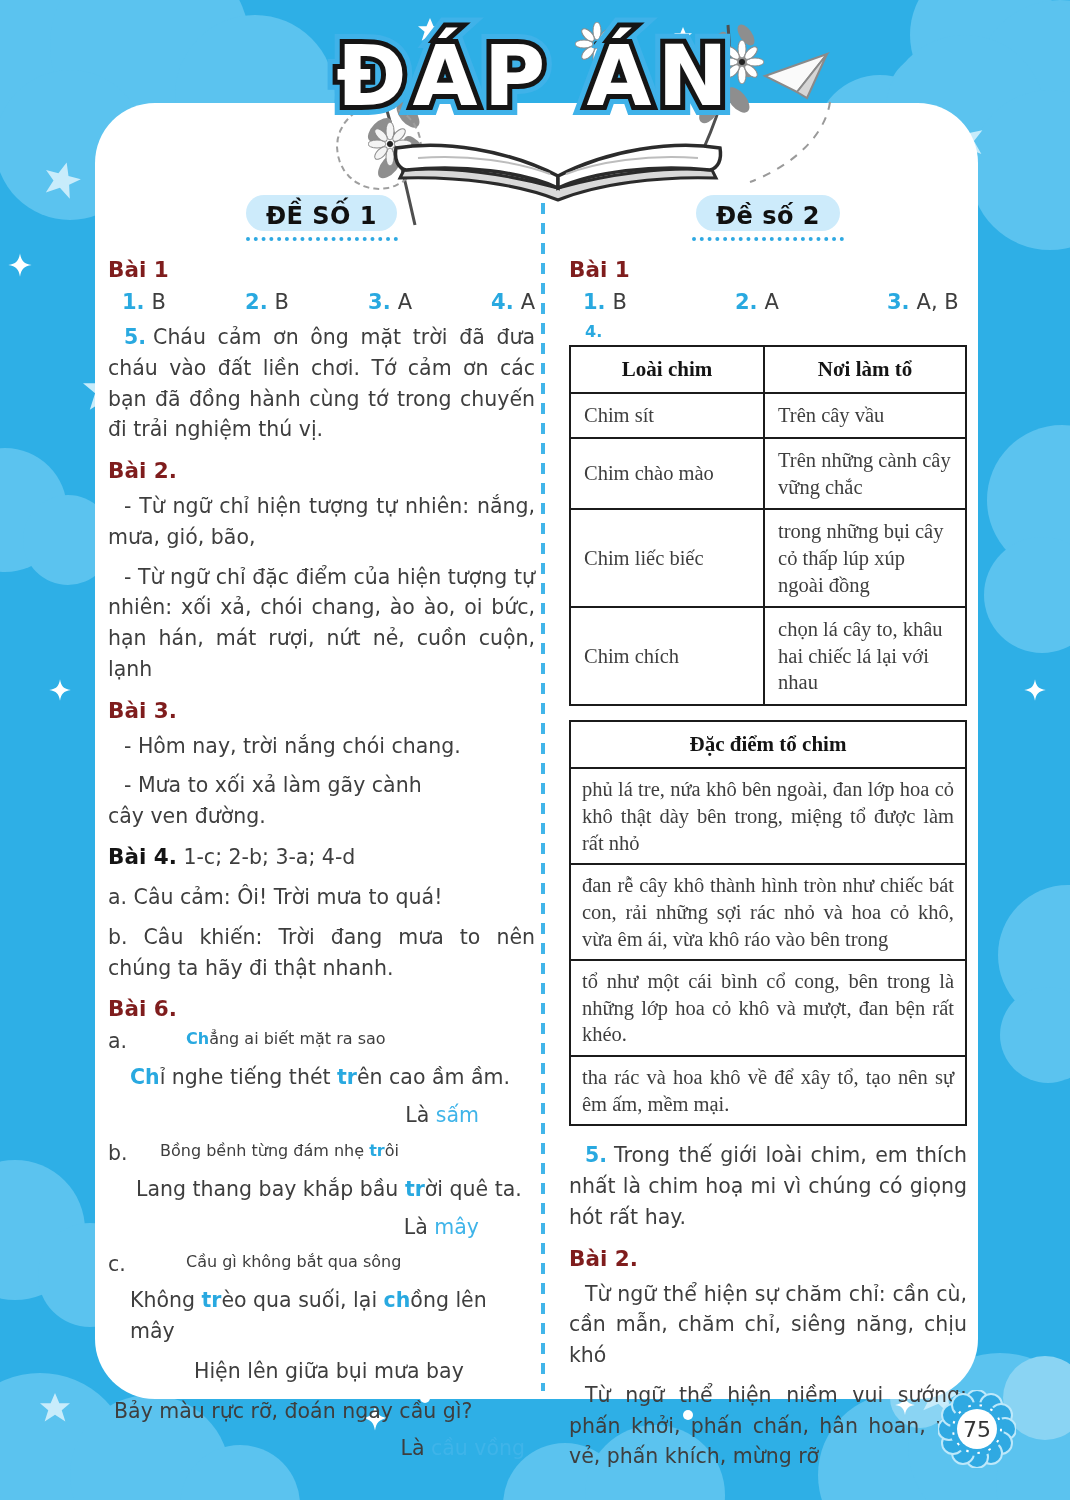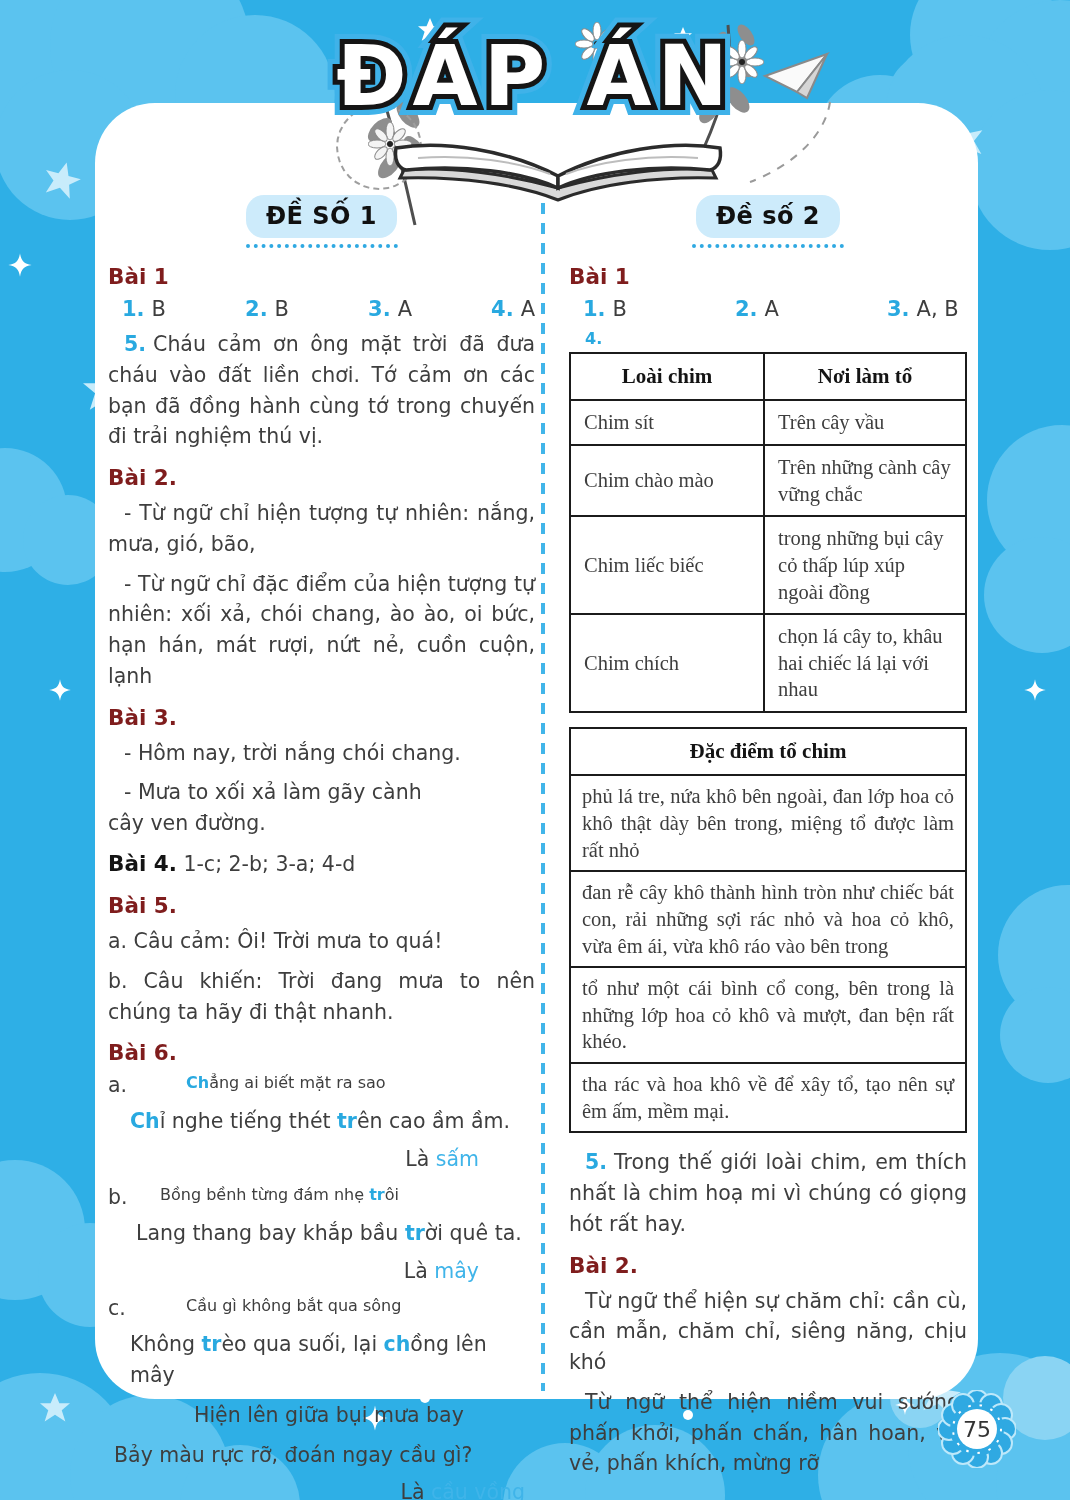--- a/index.html
+++ b/index.html
@@ -27,21 +27,21 @@
   
   .cols{position:absolute;left:13px;right:11px;top:92px;bottom:6px;display:flex;z-index:2;}
   .col-left{width:427px;}
   .col-gap{width:34px;}
   .col-right{flex:1;}
   .divider{position:absolute;left:446px;top:100px;bottom:8px;width:3.5px;
         background:repeating-linear-gradient(to bottom,#41B5E9 0 11px,transparent 11px 20px);}
 
   
   .badge-wrap{text-align:center;margin-bottom:16px;}
-  .exam-badge{display:inline-block;background:#CDEBFB;border-radius:18px;padding:7px 20px 8px;
+  .exam-badge{display:inline-block;background:#CDEBFB;border-radius:18px;padding:7px 20px 1px;
         font-weight:bold;font-size:24px;color:#101010;letter-spacing:0.5px;}
   .dotted-line{width:152px;height:5px;border-bottom:4.5px dotted #2FA9E2;margin:1px auto 0;}
 
   
   p{margin:0 0 9px;font-size:20.5px;line-height:1.5;}
   .just{text-align:justify;}
   .bai-label{font-weight:bold;color:#7f1d1d;font-size:21.5px;margin:13px 0 8px;}
   .num{color:#29A9E0;font-weight:bold;margin-right:7px;}
   .indent{text-indent:16px;}
   b.inline-label{color:#141414;font-size:21.5px;}
@@ -248,21 +248,20 @@
         <div class="bai-label">Bài 2.</div>
         <p class="just indent">- Từ ngữ chỉ hiện tượng tự nhiên: nắng, mưa, gió, bão,</p>
         <p class="just indent">- Từ ngữ chỉ đặc điểm của hiện tượng tự nhiên: xối xả, chói chang, ào ào, oi bức, hạn hán, mát rượi, nứt nẻ, cuồn cuộn, lạnh</p>
 
         <div class="bai-label">Bài 3.</div>
         <p class="indent">- Hôm nay, trời nắng chói chang.</p>
         <p class="indent" style="width:330px;">- Mưa to xối xả làm gãy cành cây ven đường.</p>
 
         <p><b class="inline-label">Bài 4.</b> <span>1-c; 2-b; 3-a; 4-d</span></p>
 
-        <div class="bai-label">Bài 5.</div>
         <p>a. Câu cảm: Ôi! Trời mưa to quá!</p>
         <p class="just">b. Câu khiến: Trời đang mưa to nên chúng ta hãy đi thật nhanh.</p>
 
         <div class="bai-label">Bài 6.</div>
         <div class="b6-row">
           <span class="b6-lab">a.</span>
           <span><span class="seg-ba">Ch</span><span>ẳng ai biết mặt ra sao</span></span>
         </div>
         <div class="b6-line pl22"><span class="seg-ba">Ch</span><span>ỉ nghe tiếng thét </span><span class="seg-ba">tr</span><span>ên cao ầm ầm.</span></div>
         <div class="b6-line b6-ans"><span>Là </span><span class="seg-a">sấm</span></div>

